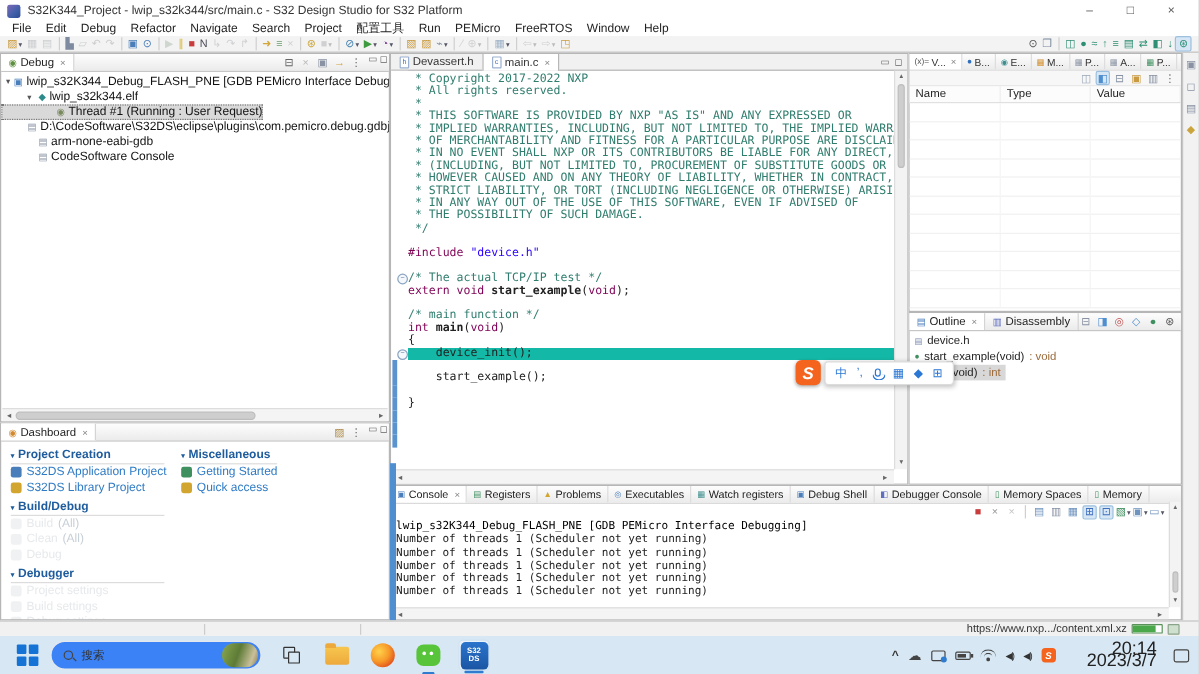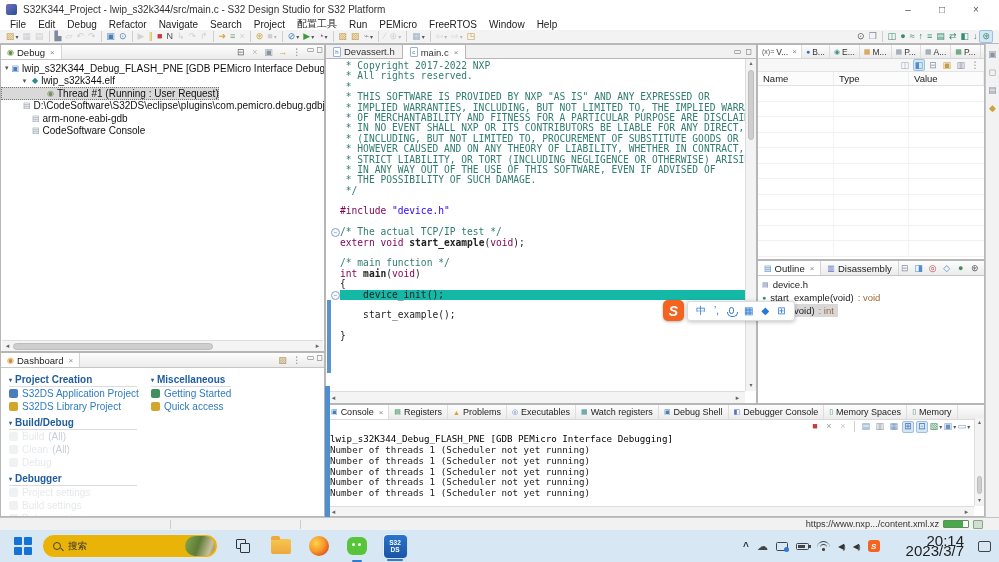--- a/index.html
+++ b/index.html
@@ -167,21 +167,21 @@
   .sb-right{margin-left:auto;display:flex;align-items:center;gap:4px;padding-right:16px}
   .sb-progress{width:26px;height:8px;border:1px solid #5a915a;background:#fff;border-radius:1px;overflow:hidden}
   .sb-progress i{display:block;height:100%;width:78%;background:#4aa84a}
   .sb-ico{width:10px;height:9px;background:#cfe0cf;border:1px solid #8aa48a;border-radius:1px}
 
   
   .taskbar{position:absolute;left:0;top:530px;width:999px;height:32px;background:#d7e7f3;
     display:flex;align-items:center;padding:0 8px}
   .start{width:18px;height:18px;display:grid;grid-template-columns:8px 8px;grid-template-rows:8px 8px;gap:1.5px;margin:0 6px}
   .start i{background:#1573d6;border-radius:1px}
-  .search-pill{width:176px;height:24px;background:#eab308;border:1px solid #e2e8ee;border-radius:12px;
+  .search-pill{width:176px;height:24px;background:#3b82f6;border:1px solid #e2e8ee;border-radius:12px;
     display:flex;align-items:center;padding:0 2px 0 10px;margin-left:4px;overflow:hidden}
   .mag{width:8px;height:8px;border:1.4px solid #444;border-radius:50%;position:relative;flex:0 0 auto}
   .mag::after{content:"";position:absolute;left:6px;top:6px;width:4px;height:1.4px;background:#444;transform:rotate(45deg)}
   .search-label{margin-left:7px;color:#333;font-size:9.5px}
   .search-img{margin-left:auto;width:30px;height:20px;border-radius:10px;
     background:linear-gradient(110deg,#8aa84f 0%,#5d7b36 45%,#c9c09a 80%,#8a7b52 100%)}
   .apps{display:flex;align-items:center;gap:12px;margin-left:12px}
   .app{width:26px;height:26px;display:flex;align-items:center;justify-content:center;position:relative;border-radius:4px}
   .app.running::after{content:"";position:absolute;bottom:-3px;left:8px;right:8px;height:2.5px;background:#2f7bd0;border-radius:2px}
   .app.active{background:#e8f2fb;border:1px solid #d0e2f2}

